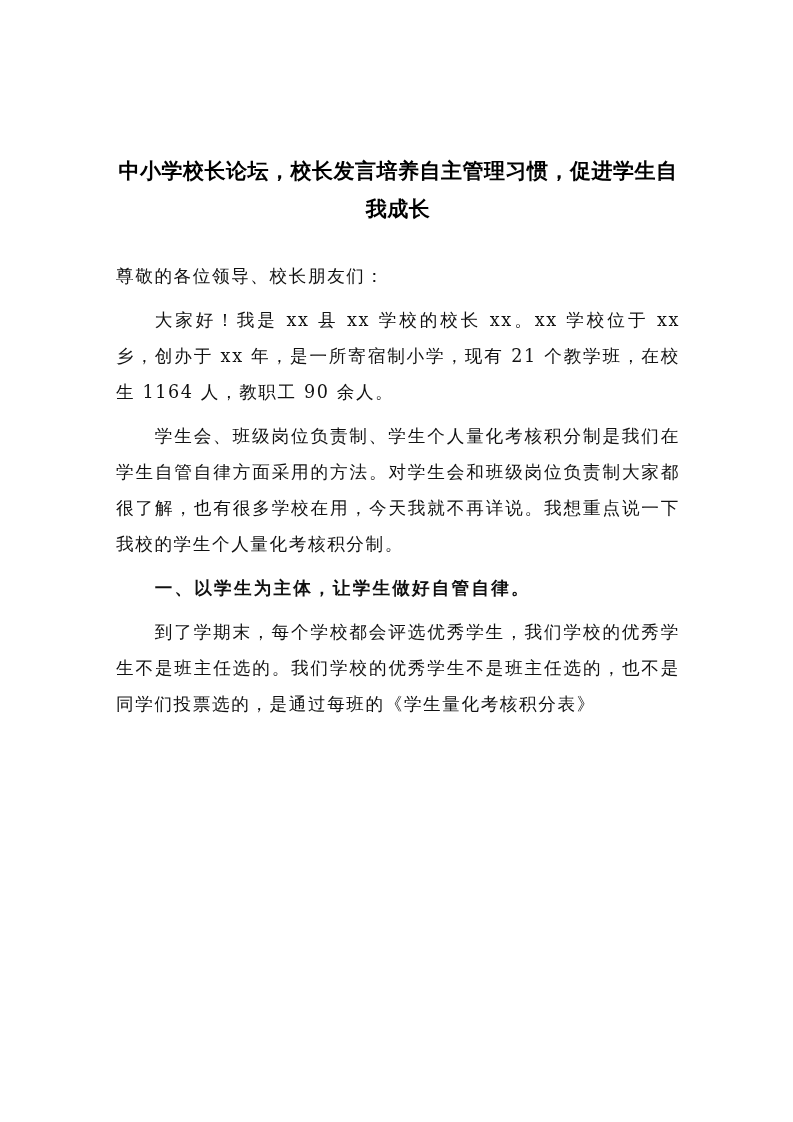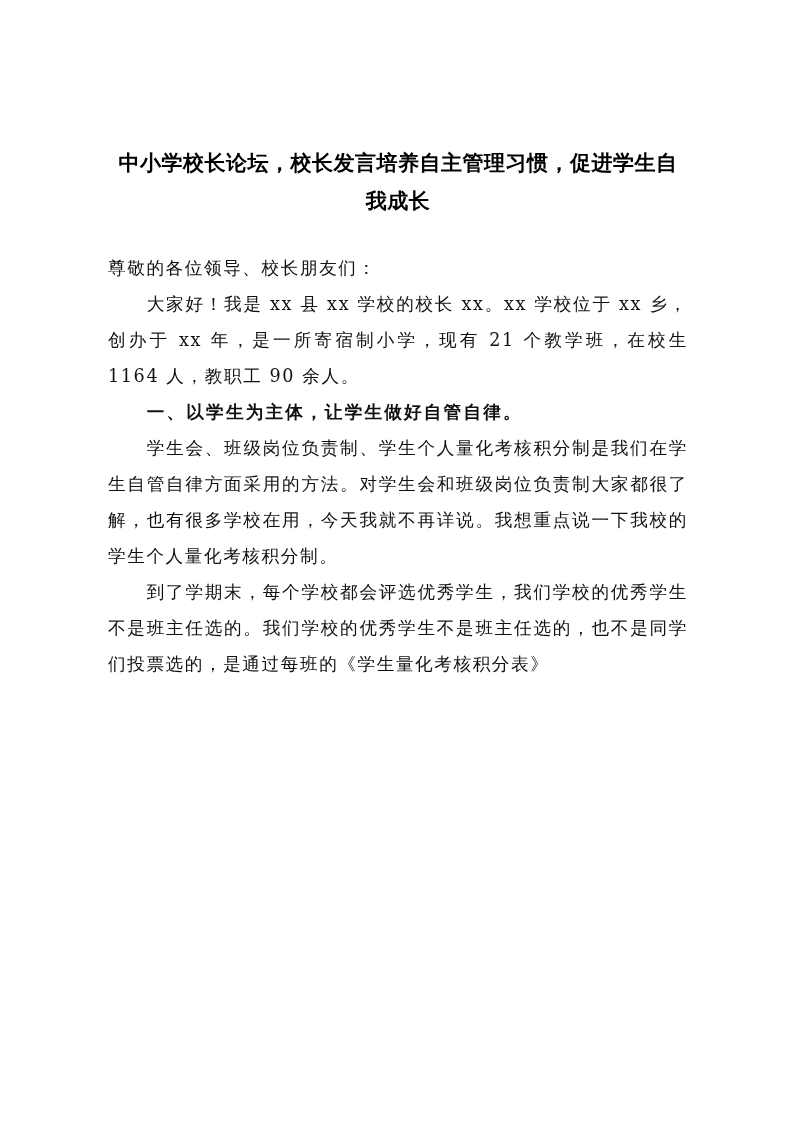--- a/index.html
+++ b/index.html
@@ -10,38 +10,38 @@
     body {
       width: 793px;
       height: 1122px;
       position: relative;
       overflow: hidden;
       color: #111111;
     }
     .page {
       position: absolute;
       left: 108px;
-      top: 144px;
+      top: 152px;
       width: 580px;
     }
     .title {
       font-family: "DejaVu Sans", "Liberation Sans", sans-serif;
       font-weight: bold;
       font-size: 21px;
       line-height: 38px;
       text-align: center;
       margin: 0 0 30px 0;
       letter-spacing: 0.5px;
       color: #000000;
     }
     .para {
       font-family: "DejaVu Serif", "Liberation Serif", serif;
       font-size: 17.6px;
       line-height: 36px;
-      margin: 0;
+      margin: 8px;
       text-align: justify;
       text-align-last: left;
       letter-spacing: 1.6px;
     }
     .indent {
       text-indent: 2.2em;
     }
     .heading {
       font-family: "DejaVu Sans", "Liberation Sans", sans-serif;
       font-weight: bold;
@@ -51,17 +51,17 @@
 </head>
 <body>
 
 <div class="page">
   <h1 class="title">中小学校长论坛，校长发言培养自主管理习惯，促进学生自我成长</h1>
 
   <p class="para">尊敬的各位领导、校长朋友们：</p>
 
   <p class="para indent">大家好！我是 xx 县 xx 学校的校长 xx。xx 学校位于 xx 乡，创办于 xx 年，是一所寄宿制小学，现有 21 个教学班，在校生 1164 人，教职工 90 余人。</p>
 
+  <p class="para indent">学生会、班级岗位负责制、学生个人量化考核积分制是我们在学生自管自律方面采用的方法。对学生会和班级岗位负责制大家都很了解，也有很多学校在用，今天我就不再详说。我想重点说一下我校的学生个人量化考核积分制。</p>
+
   <p class="para indent heading">一、以学生为主体，让学生做好自管自律。</p>
-
-  <p class="para indent">学生会、班级岗位负责制、学生个人量化考核积分制是我们在学生自管自律方面采用的方法。对学生会和班级岗位负责制大家都很了解，也有很多学校在用，今天我就不再详说。我想重点说一下我校的学生个人量化考核积分制。</p>
   <p class="para indent">到了学期末，每个学校都会评选优秀学生，我们学校的优秀学生不是班主任选的。我们学校的优秀学生不是班主任选的，也不是同学们投票选的，是通过每班的《学生量化考核积分表》</p>
 </div>
 
 </body></html>

